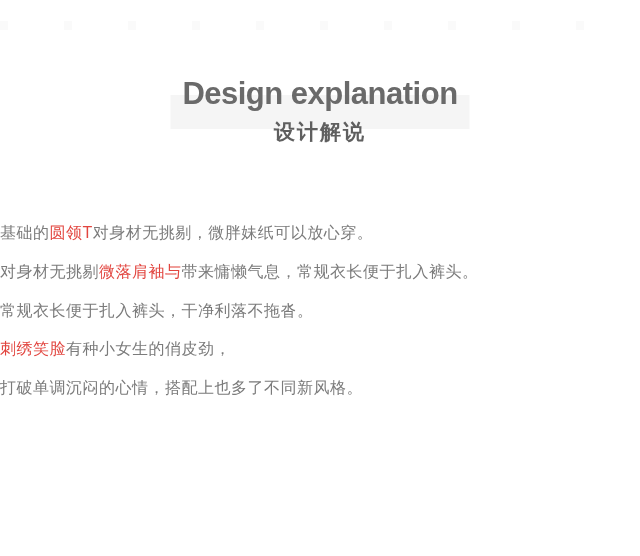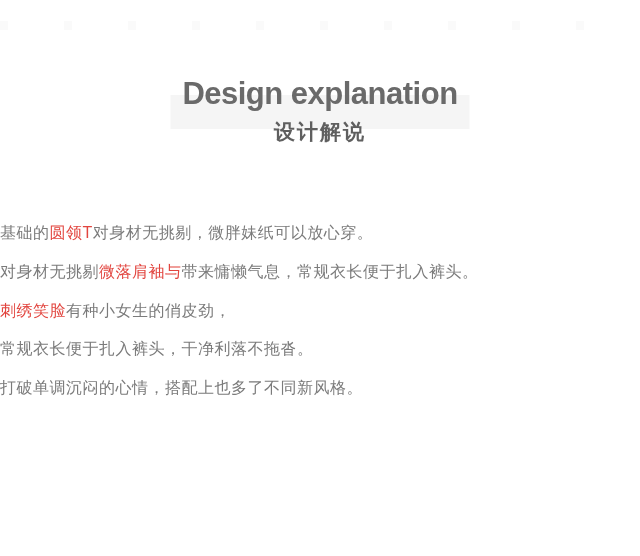--- a/index.html
+++ b/index.html
@@ -95,18 +95,18 @@
 
   <div class="header">
     <div class="title-band"></div>
     <h1 class="title-en">Design explanation</h1>
     <h2 class="title-zh">设计解说</h2>
   </div>
 
   <div class="body-text">
       <span class="body-line"><span class="seg">基础的</span><span class="seg highlight">圆领T</span><span class="seg">对身材无挑剔，微胖妹纸可以放心穿。</span></span>
       <span class="body-line"><span class="seg">对身材无挑剔</span><span class="seg highlight">微落肩袖与</span><span class="seg">带来慵懒气息，常规衣长便于扎入裤头。</span></span>
+      <span class="body-line"><span class="seg">常规衣长便于扎入裤头，干净利落不拖沓。</span></span>
       <span class="body-line"><span class="seg highlight">刺绣笑脸</span><span class="seg">有种小女生的俏皮劲，</span></span>
-      <span class="body-line"><span class="seg">常规衣长便于扎入裤头，干净利落不拖沓。</span></span>
       <span class="body-line"><span class="seg">打破单调沉闷的心情，搭配上也多了不同新风格。</span></span>
     </div>
 
 </div>
 
 </body></html>

